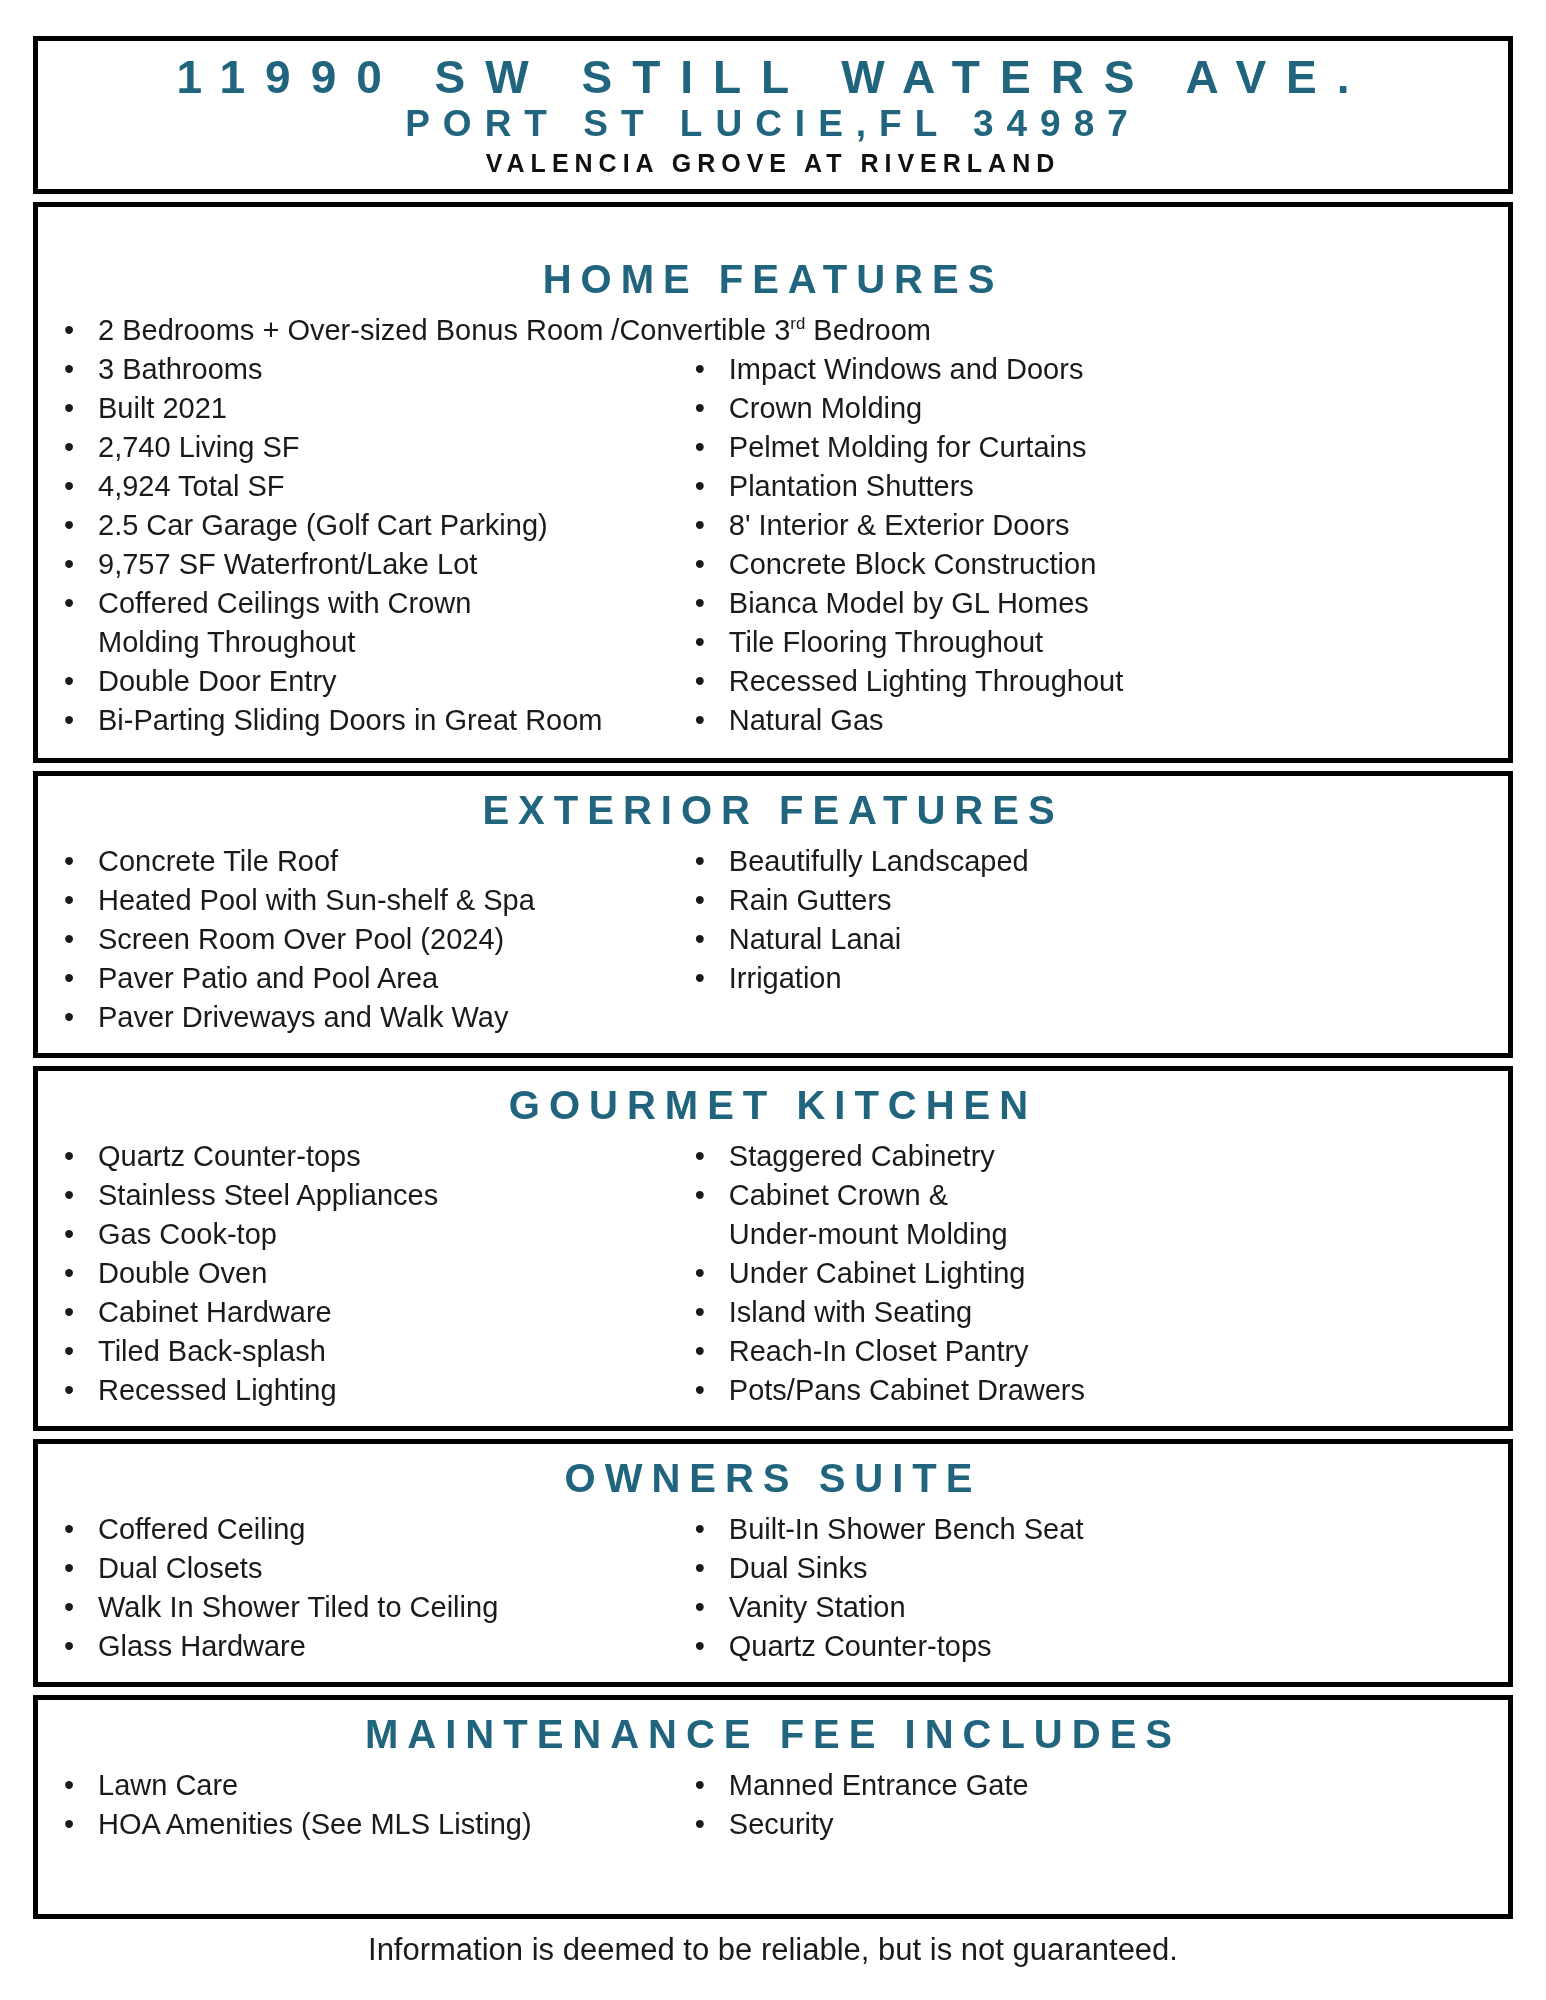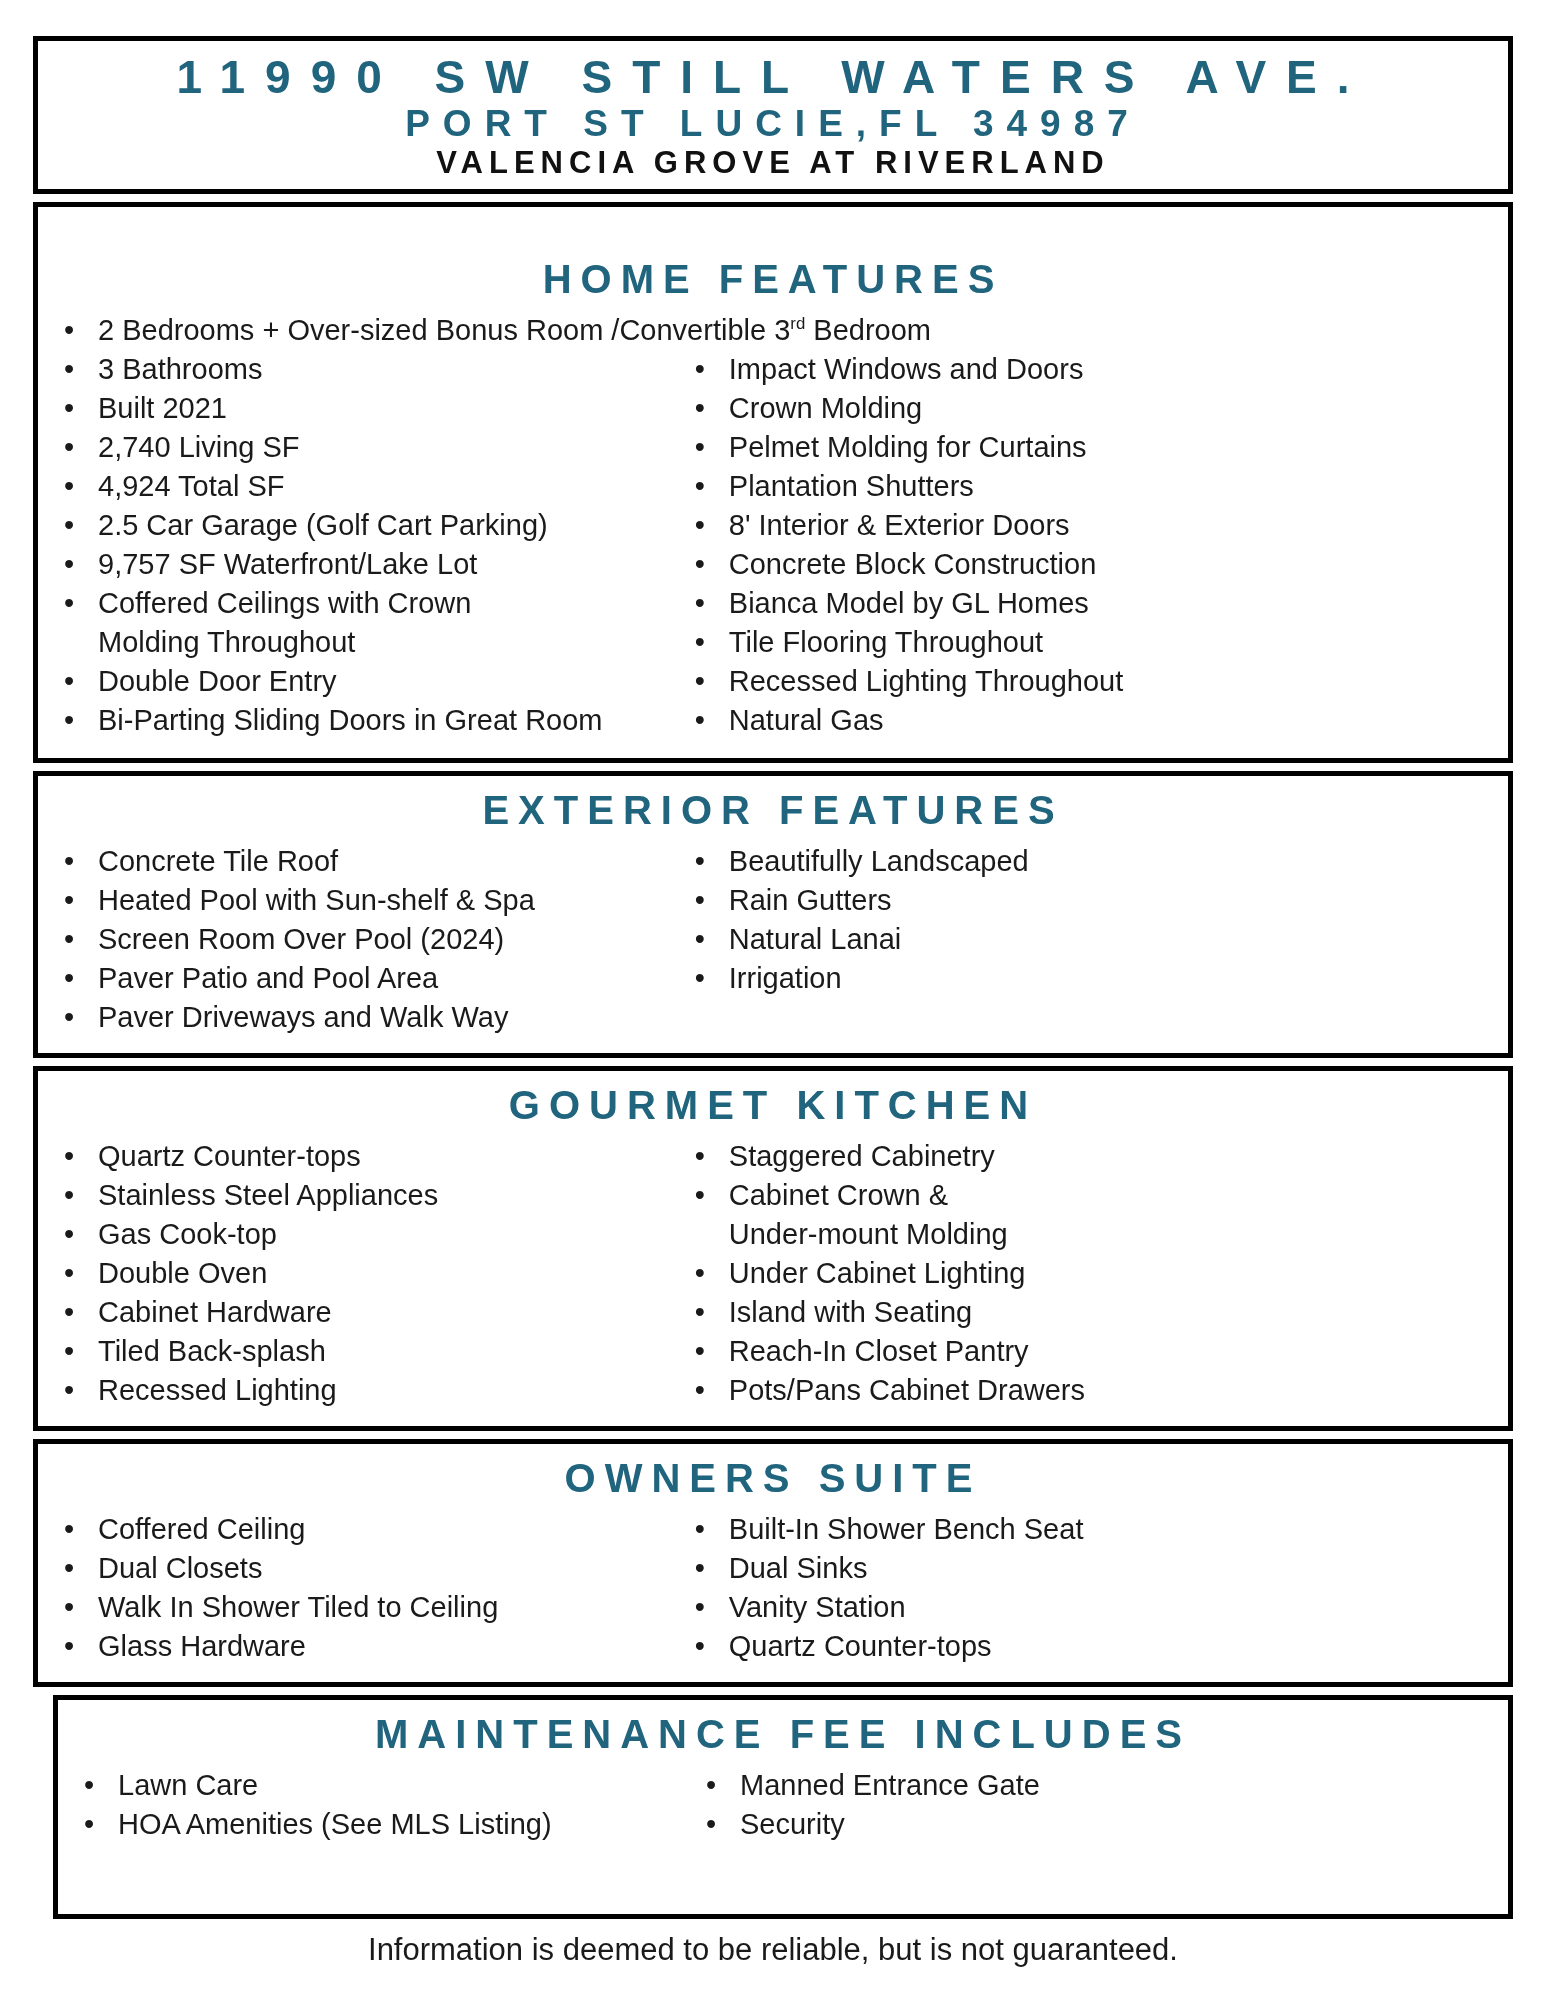--- a/index.html
+++ b/index.html
@@ -39,36 +39,35 @@
   }
   .addr2{
     color:var(--accent);
     font-size:37px;font-weight:bold;
     letter-spacing:13px;
     line-height:42px;
     white-space:nowrap;
   }
   .addr3{
     color:#111111;
-    font-size:31px;font-weight:bold;
+    font-size:25px;font-weight:bold;
     letter-spacing:6px;
     line-height:36px;
     white-space:nowrap;
   }
   
   .section{
     padding:10px 0 16px 0;
   }
   .section.first{
     padding-top:48px;
     padding-bottom:18px;
   }
   .section.last{
     padding-bottom:70px;
-    margin-left:20px;
   }
   .section-title{
     text-align:center;
     color:var(--accent);
     font-size:40px;font-weight:bold;
     letter-spacing:9px;
     line-height:48px;
     margin-bottom:8px;
   }
   ul.feature-list{

